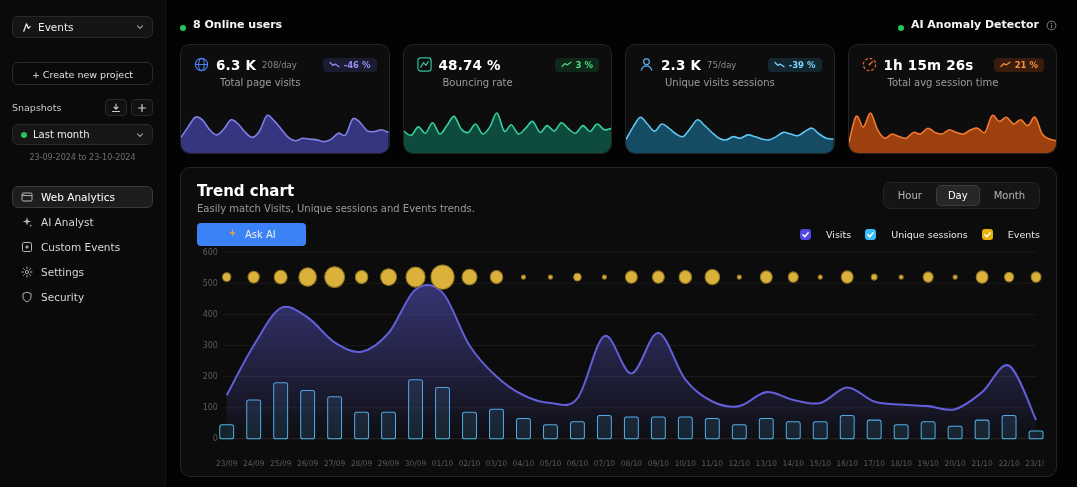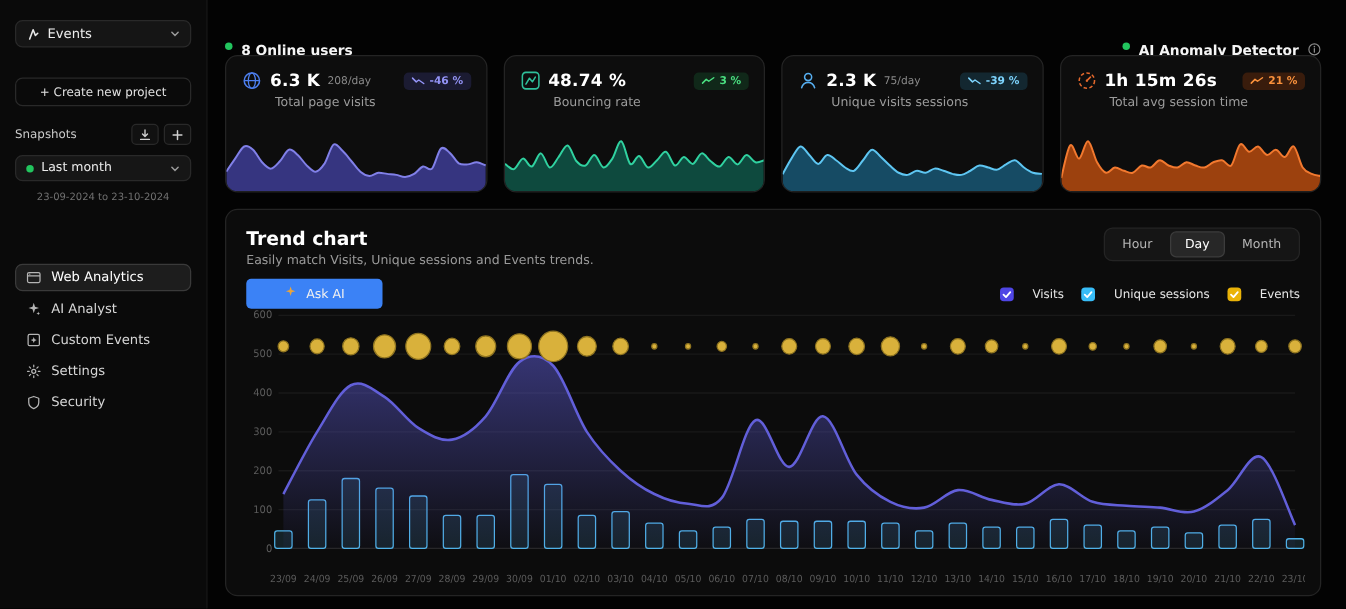--- a/index.html
+++ b/index.html
@@ -12,26 +12,26 @@
   .proj .chev{margin-left:auto;color:#9a9a9a;display:flex;}
   .create{display:block;width:100%;margin-top:24px;background:transparent;border:1px solid #292929;border-radius:6px;padding:6px 0 4px;font-size:9.5px;color:#e0e0e0;font-family:inherit;cursor:pointer;}
   .snap-row{margin-top:14px;display:flex;align-items:center;gap:4px;}
   .snap-label{font-size:9.5px;color:#c9c9c9;margin-right:auto;}
   .snap-btn{width:22px;height:17px;border:1px solid #292929;border-radius:4px;display:flex;align-items:center;justify-content:center;color:#cfcfcf;cursor:pointer;background:#111;}
   .range-select{margin-top:8px;display:flex;align-items:center;gap:6px;background:#161616;border:1px solid #292929;border-radius:6px;padding:4px 8px;font-size:10px;color:#ececec;cursor:pointer;}
   .dot{width:6px;height:6px;border-radius:50%;background:#22c55e;flex:none;}
   .dates{margin-top:8px;text-align:center;font-size:8px;color:#707070;}
   .nav{margin-top:24px;display:flex;flex-direction:column;gap:3px;}
   .nav-item{display:flex;align-items:center;gap:8px;padding:4px 8px;border:1px solid transparent;border-radius:6px;font-size:10.5px;color:#d6d6d6;cursor:pointer;}
-  .nav-item.active{background:#1d1d1d;border-color:#3a3a3a;color:#fff;margin-top:25px;}
+  .nav-item.active{background:#1d1d1d;border-color:#3a3a3a;color:#fff;}
   .nav-icon{display:flex;color:#b5b5b5;}
 
   
   .topbar{position:absolute;left:180px;right:20px;top:18px;display:flex;justify-content:space-between;align-items:center;}
-  .hstack{display:flex;align-items:flex-start;gap:7px;margin-top:16px;}
+  .hstack{display:flex;align-items:flex-end;gap:7px;}
   .topbar-text{font-size:11px;font-weight:bold;color:#f5f5f5;}
   .info-ic{color:#8a8a8a;display:flex;cursor:pointer;}
 
   
   .cards{position:absolute;left:180px;right:20px;top:44px;height:110px;display:flex;gap:13px;}
   .card{flex:1;position:relative;background:#0d0d0d;border:1px solid #242424;border-radius:10px;overflow:hidden;}
   .card-top{display:flex;align-items:center;gap:6px;padding:11px 12px 0;}
   .card-icon{display:flex;flex:none;}
   .card-value{font-size:13.5px;font-weight:bold;color:#fff;letter-spacing:.2px;}
   .card-sub{font-size:8.5px;color:#8a8a8a;}

